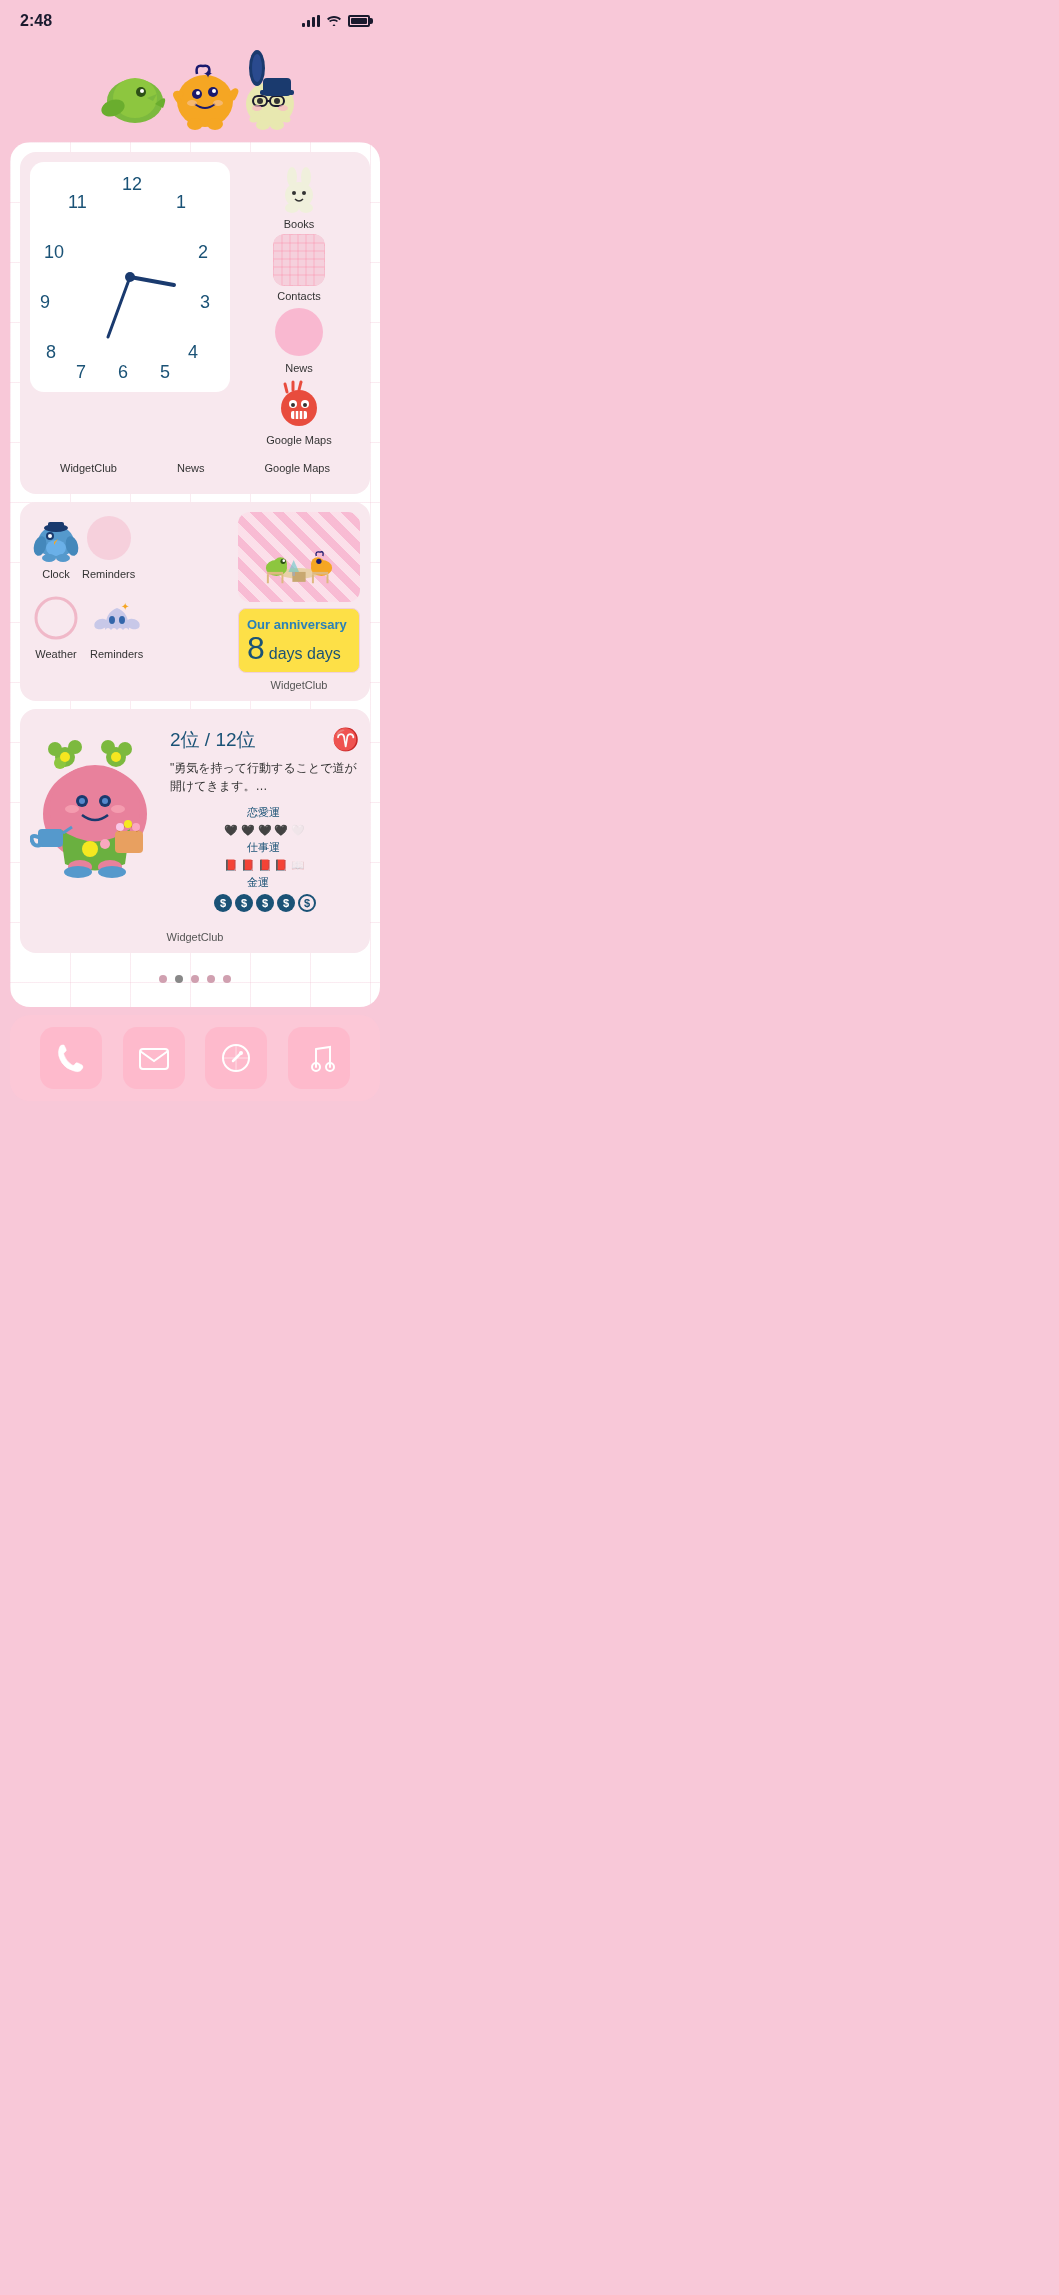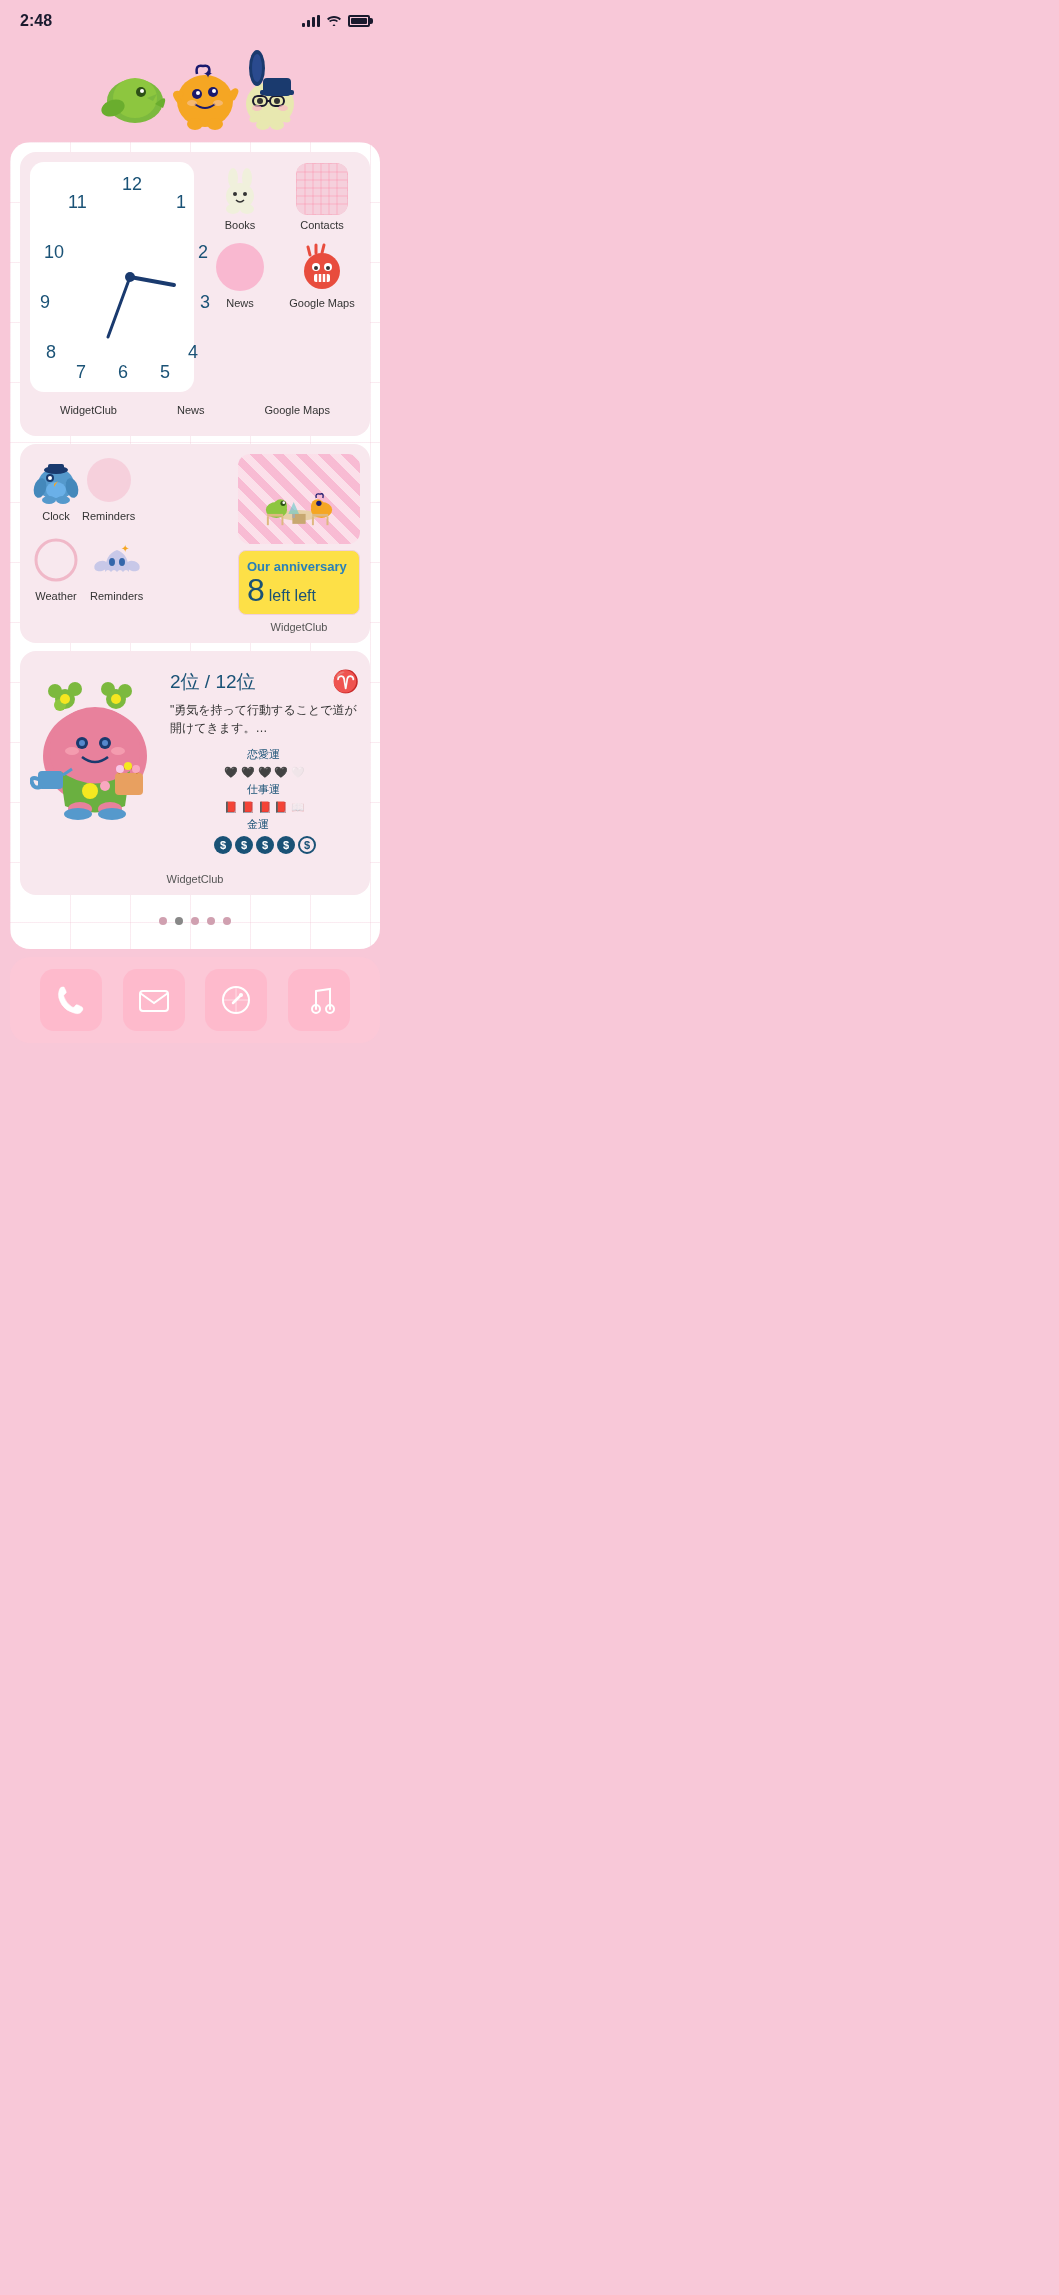--- a/index.html
+++ b/index.html
@@ -95,21 +95,21 @@
 
     
     .row1 {
       display: flex;
       gap: 8px;
       margin-bottom: 8px;
     }
 
     
     .clock-widget {
-      width: 164px;
+      width: 200px;
       height: 230px;
       background: white;
       border-radius: 14px;
       padding: 10px;
       flex-shrink: 0;
       position: relative;
     }
     .clock-face {
       position: relative;
       width: 180px;
@@ -119,23 +119,22 @@
       position: absolute;
       font-size: 18px;
       font-weight: 500;
       color: #1a5276;
     }
 
     
     .app-grid-right {
       flex: 1;
       display: grid;
-      grid-template-columns: 1fr 1fr;
+      grid-template-columns: 1fr;
       grid-template-rows: repeat(3, 1fr);
-      gap: 6px;
     }
     .app-icon {
       display: flex;
       flex-direction: column;
       align-items: center;
       justify-content: flex-end;
       padding-bottom: 4px;
       gap: 4px;
     }
     .app-icon-img {
@@ -565,21 +564,21 @@
             <rect x="100" y="58" width="24" height="4" fill="#deb880"></rect>
             <line x1="101" y1="62" x2="101" y2="75" stroke="#deb880" stroke-width="3"></line>
             <line x1="123" y1="62" x2="123" y2="75" stroke="#deb880" stroke-width="3"></line>
           </svg>
         </div>
 
         <div style="background:#fde047;border-radius:8px;padding:8px;border:1px solid #f0d0dc">
           <div class="anniv-title">Our anniversary</div>
           <div style="display:flex;align-items:baseline;gap:4px">
             <span class="anniv-days">8</span>
-            <span style="font-size:16px;color:#1a5276">left left</span>
+            <span style="font-size:16px;color:#1a5276">days days</span>
           </div>
         </div>
         <div style="text-align:center;font-size:11px;color:#555">WidgetClub</div>
       </div>
     </div>
   </div>
 
   <div class="section-bg">
     <div style="display:flex;gap:10px">
 

